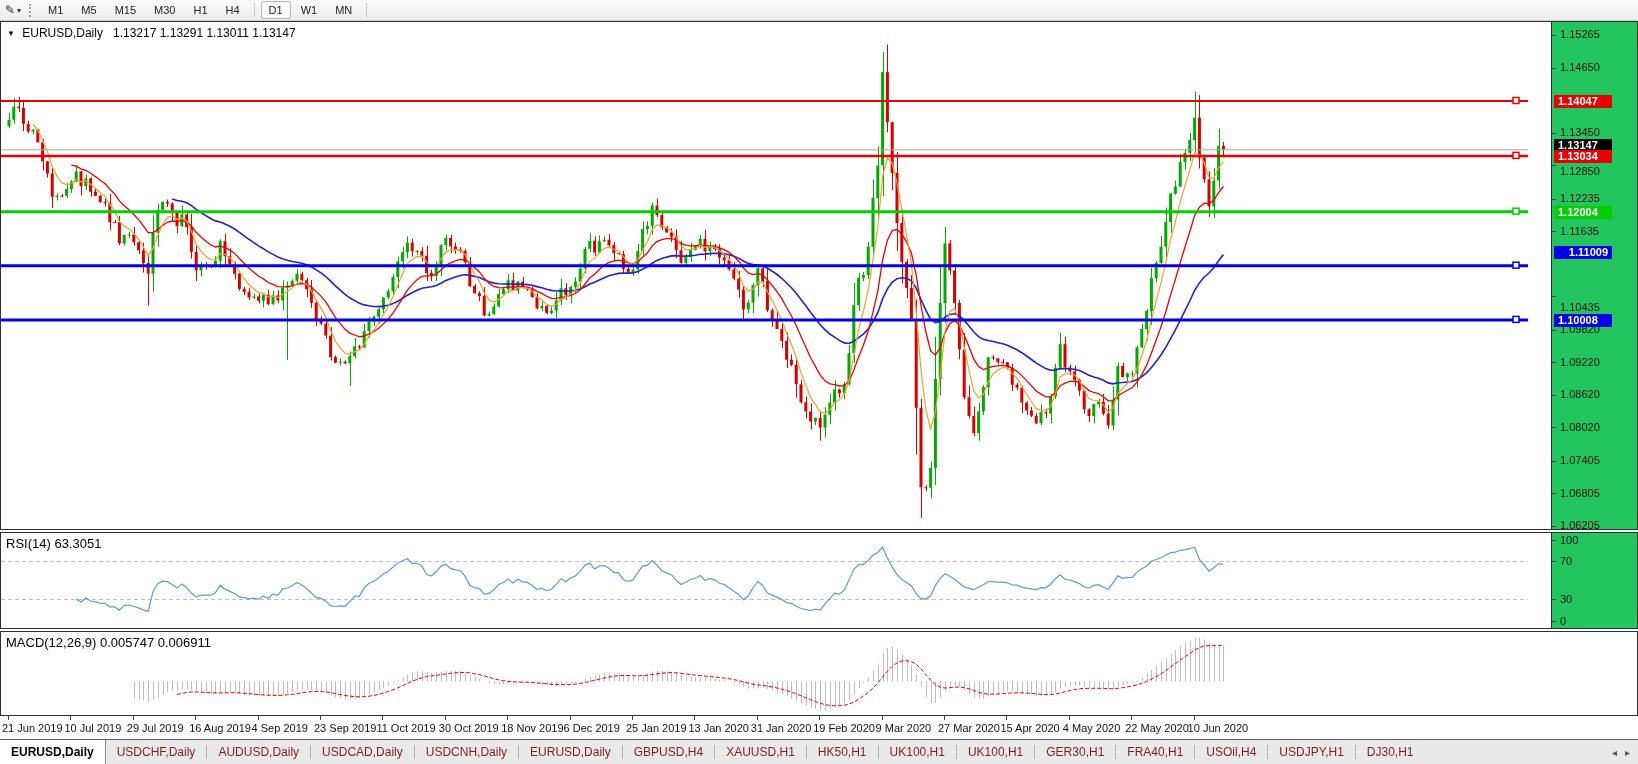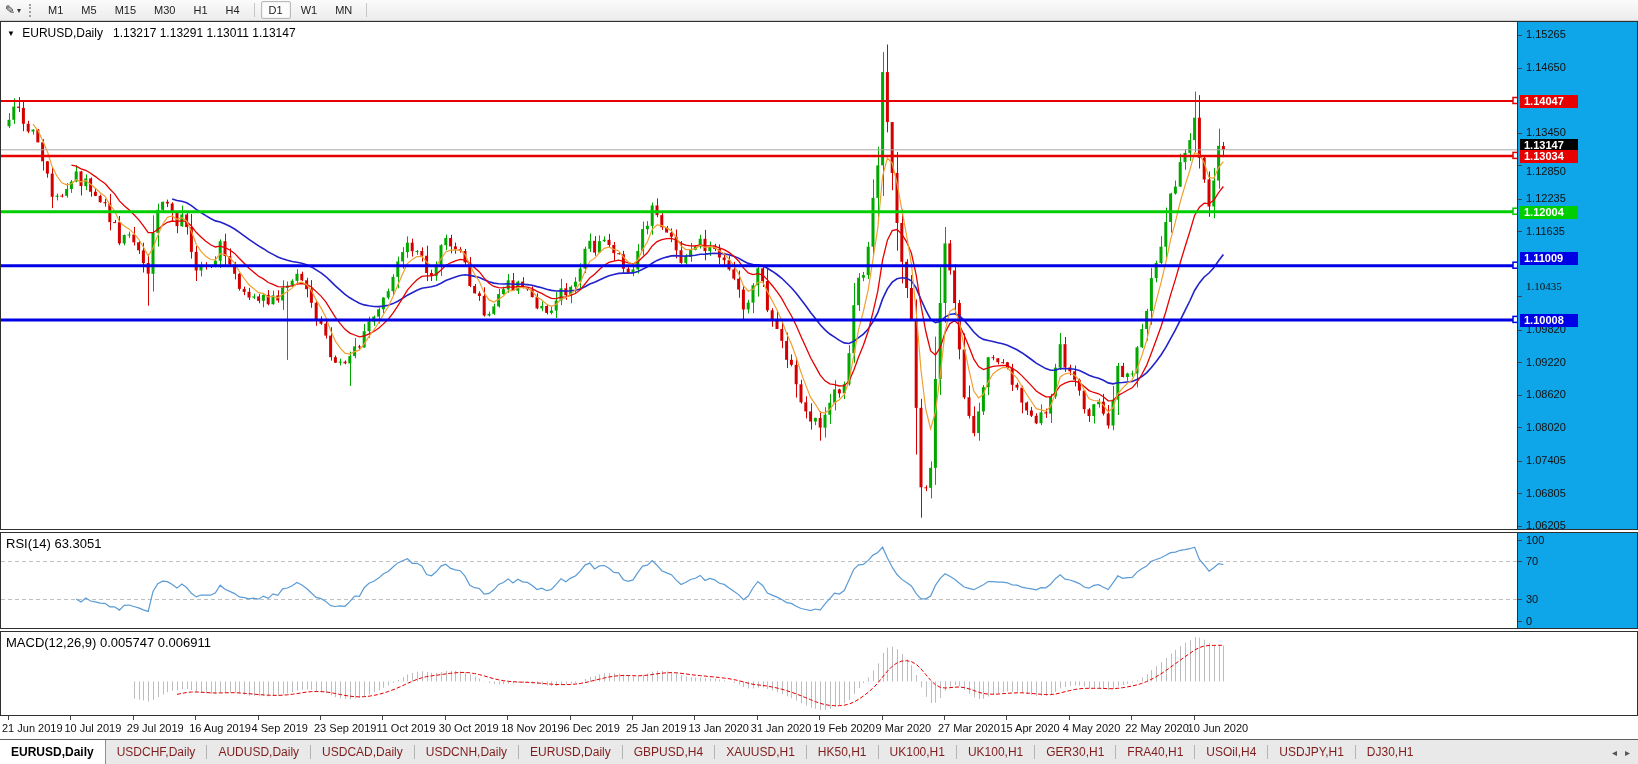--- a/index.html
+++ b/index.html
@@ -26,22 +26,22 @@
   .tool-sep { width:1px; height:14px; background:#c6c6c6; margin:0 5px; }
   
   .chart-stack { position:absolute; top:21px; left:0; width:1638px; }
   .panel { position:relative; background:#fff; border:1px solid #2f2f2f; width:1638px; }
   .panel + .panel { margin-top:2px; }
   .panel-main { height:509px; }
   .panel-rsi  { height:97px; }
   .panel-macd { height:85px; }
   .panel svg { position:absolute; left:0; top:0; display:block; }
   .axis-col {
-    position:absolute; top:0; right:0; width:120px; height:100%;
-    border-left:1px solid #2f2f2f; background:#0ea5e9;
+    position:absolute; top:0; right:0; width:86px; height:100%;
+    border-left:1px solid #2f2f2f; background:#22c55e;
   }
   .axis-label { position:absolute; left:8px; font-size:11px; color:#111; white-space:nowrap; }
   .axis-tickmark { position:absolute; left:0; width:4px; height:1px; background:#444; }
   .price-badge {
     position:absolute; left:2px; height:13px; line-height:13px; padding:0 4px;
     font-size:11px; font-weight:bold; color:#fff; white-space:nowrap; min-width:58px;
   }
   .chart-title {
     position:absolute; top:4px; left:6px; font-size:12px; color:#000; white-space:nowrap;
   }
@@ -630,40 +630,40 @@
           <div class="axis-label" style="top: 39.333px;">1.14650</div>
           <div class="axis-tickmark" style="top: 110.873px;"></div>
           <div class="axis-label" style="top: 104.373px;">1.13450</div>
           <div class="axis-tickmark" style="top: 143.393px;"></div>
           <div class="axis-label" style="top: 143px;">1.12850</div>
           <div class="axis-tickmark" style="top: 176.726px;"></div>
           <div class="axis-label" style="top: 170.226px;">1.12235</div>
           <div class="axis-tickmark" style="top: 209.246px;"></div>
           <div class="axis-label" style="top: 202.746px;">1.11635</div>
           <div class="axis-tickmark" style="top: 274.286px;"></div>
-          <div class="axis-label" style="top: 258px; font-family: Liberation Serif, serif;">1.10435</div>
+          <div class="axis-label" style="top: 279px;">1.10435</div>
           <div class="axis-tickmark" style="top: 307.619px;"></div>
           <div class="axis-label" style="top: 301.119px;">1.09820</div>
           <div class="axis-tickmark" style="top: 340.139px;"></div>
           <div class="axis-label" style="top: 333.639px;">1.09220</div>
           <div class="axis-tickmark" style="top: 372.659px;"></div>
           <div class="axis-label" style="top: 366.159px;">1.08620</div>
           <div class="axis-tickmark" style="top: 405.179px;"></div>
           <div class="axis-label" style="top: 398.679px;">1.08020</div>
           <div class="axis-tickmark" style="top: 438.512px;"></div>
           <div class="axis-label" style="top: 432.012px;">1.07405</div>
           <div class="axis-tickmark" style="top: 471.032px;"></div>
           <div class="axis-label" style="top: 464.532px;">1.06805</div>
           <div class="axis-tickmark" style="top: 503.552px;"></div>
           <div class="axis-label" style="top: 497.052px;">1.06205</div>
           <div class="price-badge" style="top: 116.796px; background: rgb(0, 0, 0);">1.13147</div>
           <div class="price-badge" style="top: 73.0156px; background: rgb(230, 0, 0);">1.14047</div>
           <div class="price-badge" style="top: 127.92px; background: rgb(230, 0, 0);">1.13034</div>
           <div class="price-badge" style="top: 183.746px; background: rgb(0, 206, 0);">1.12004</div>
-          <div class="price-badge" style="top: 230px; background: rgb(0, 0, 230);">1.11009</div>
+          <div class="price-badge" style="top: 224px; background: rgb(0, 0, 230); text-align: right;">1.11009</div>
           <div class="price-badge" style="top: 291.929px; background: rgb(0, 0, 230);">1.10008</div>
         </div>
     </div>
 
     <div class="panel panel-rsi">
       <svg id="rsi-svg" width="1527" height="95">
           <line x1="0" y1="28.5" x2="1527" y2="28.5" stroke="#c0c0c0" stroke-width="1" stroke-dasharray="4 3"></line>
           <line x1="0" y1="66.5" x2="1527" y2="66.5" stroke="#c0c0c0" stroke-width="1" stroke-dasharray="4 3"></line>
           <path d="M75.2 65.9 L80.0 69.0 L84.8 65.1 L89.6 68.0 L94.4 68.8 L99.2 70.1 L104.0 70.3 L108.8 73.8 L113.6 73.8 L118.4 77.1 L123.2 72.3 L128.0 72.0 L132.8 73.5 L137.6 74.9 L142.4 76.9 L147.2 78.4 L152.0 58.4 L156.8 50.6 L161.6 48.2 L166.4 48.7 L171.2 51.5 L176.0 55.1 L180.8 51.1 L185.6 54.5 L190.4 60.3 L195.2 63.9 L200.0 62.0 L204.8 62.2 L209.6 62.2 L214.4 59.8 L219.2 52.2 L224.0 56.3 L228.8 58.4 L233.6 60.6 L238.4 63.9 L243.2 64.6 L248.0 65.8 L252.8 65.2 L257.6 66.2 L262.4 63.1 L267.2 65.4 L272.0 60.9 L276.8 62.3 L281.6 55.9 L286.4 55.0 L291.2 52.7 L296.0 49.4 L300.8 52.1 L305.6 55.5 L310.4 60.0 L315.2 64.4 L320.0 65.6 L324.8 68.4 L329.6 72.6 L334.4 73.5 L339.2 72.9 L344.0 73.3 L348.8 68.7 L353.6 63.0 L358.4 63.4 L363.2 54.7 L368.0 50.3 L372.8 48.2 L377.6 45.1 L382.4 40.7 L387.2 38.5 L392.0 34.0 L396.8 29.9 L401.6 27.8 L406.4 25.8 L411.2 30.3 L416.0 30.3 L420.8 32.9 L425.6 41.5 L430.4 42.8 L435.2 38.8 L440.0 33.1 L444.8 31.3 L449.6 35.4 L454.4 36.8 L459.2 37.7 L464.0 43.2 L468.8 52.3 L473.6 54.7 L478.4 55.5 L483.2 61.2 L488.0 60.4 L492.8 56.8 L497.6 51.4 L502.4 49.5 L507.2 45.9 L512.0 49.9 L516.8 46.3 L521.6 48.8 L526.4 49.4 L531.2 52.5 L536.0 56.5 L540.8 55.2 L545.6 57.7 L550.4 56.5 L555.2 51.3 L560.0 45.7 L564.8 48.8 L569.6 45.1 L574.4 43.0 L579.2 38.1 L584.0 32.1 L588.8 30.1 L593.6 36.0 L598.4 32.9 L603.2 32.5 L608.0 35.3 L612.8 39.4 L617.6 39.9 L622.4 46.7 L627.2 48.3 L632.0 46.9 L636.8 39.6 L641.6 33.1 L646.4 32.2 L651.2 27.5 L656.0 32.2 L660.8 37.7 L665.6 39.9 L670.4 41.7 L675.2 47.1 L680.0 51.5 L684.8 49.3 L689.6 46.5 L694.4 45.3 L699.2 42.4 L704.0 47.5 L708.8 45.4 L713.6 46.8 L718.4 50.3 L723.2 51.4 L728.0 54.9 L732.8 58.2 L737.6 61.6 L742.4 66.7 L747.2 63.1 L752.0 55.0 L756.8 48.5 L761.6 52.5 L766.4 60.1 L771.2 62.1 L776.0 64.1 L780.8 66.4 L785.6 69.6 L790.4 70.4 L795.2 73.2 L800.0 75.5 L804.8 76.5 L809.6 77.6 L814.4 76.0 L819.2 77.1 L824.0 70.9 L828.8 65.6 L833.6 60.2 L838.4 61.1 L843.2 57.5 L848.0 47.1 L852.8 36.3 L857.6 31.8 L862.4 31.4 L867.2 27.4 L872.0 22.1 L876.8 19.5 L881.6 14.2 L886.4 25.1 L891.2 34.2 L896.0 41.5 L900.8 46.4 L905.6 49.4 L910.4 52.9 L915.2 60.6 L920.0 65.8 L924.8 65.8 L929.6 63.0 L934.4 52.4 L939.2 45.4 L944.0 40.8 L948.8 43.3 L953.6 46.3 L958.4 50.3 L963.2 54.0 L968.0 55.4 L972.8 56.7 L977.6 54.3 L982.4 51.7 L987.2 48.6 L992.0 48.7 L996.8 49.1 L1001.6 49.1 L1006.4 49.8 L1011.2 51.8 L1016.0 52.2 L1020.8 54.1 L1025.6 55.1 L1030.4 55.8 L1035.2 56.8 L1040.0 54.6 L1044.8 54.8 L1049.6 51.2 L1054.4 45.7 L1059.2 41.8 L1064.0 46.2 L1068.8 47.0 L1073.6 48.6 L1078.4 50.6 L1083.2 54.0 L1088.0 55.2 L1092.8 52.4 L1097.6 51.7 L1102.4 54.2 L1107.2 56.5 L1112.0 49.8 L1116.8 42.8 L1121.6 45.3 L1126.4 44.6 L1131.2 44.5 L1136.0 39.1 L1140.8 35.8 L1145.6 32.9 L1150.4 28.3 L1155.2 26.5 L1160.0 24.7 L1164.8 22.2 L1169.6 19.7 L1174.4 19.1 L1179.2 17.3 L1184.0 16.6 L1188.8 15.7 L1193.6 14.2 L1198.4 26.5 L1203.2 32.0 L1208.0 38.2 L1212.8 34.7 L1217.6 30.6 L1222.4 31.5 " fill="none" stroke="#5b9bd5" stroke-width="1.2"></path>
         </svg>

